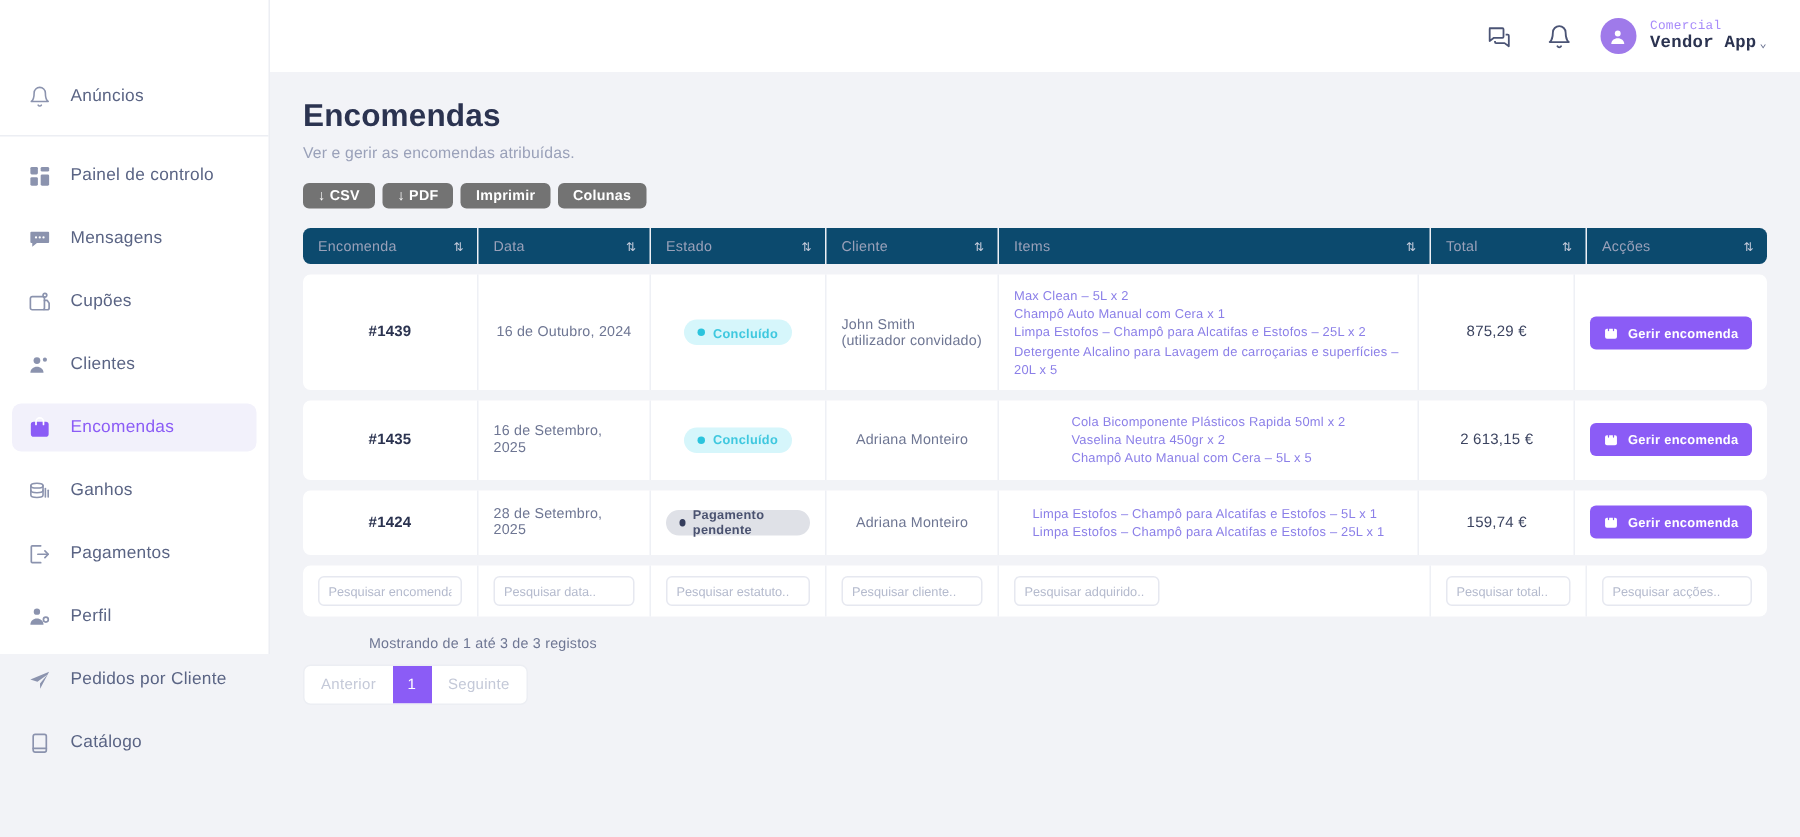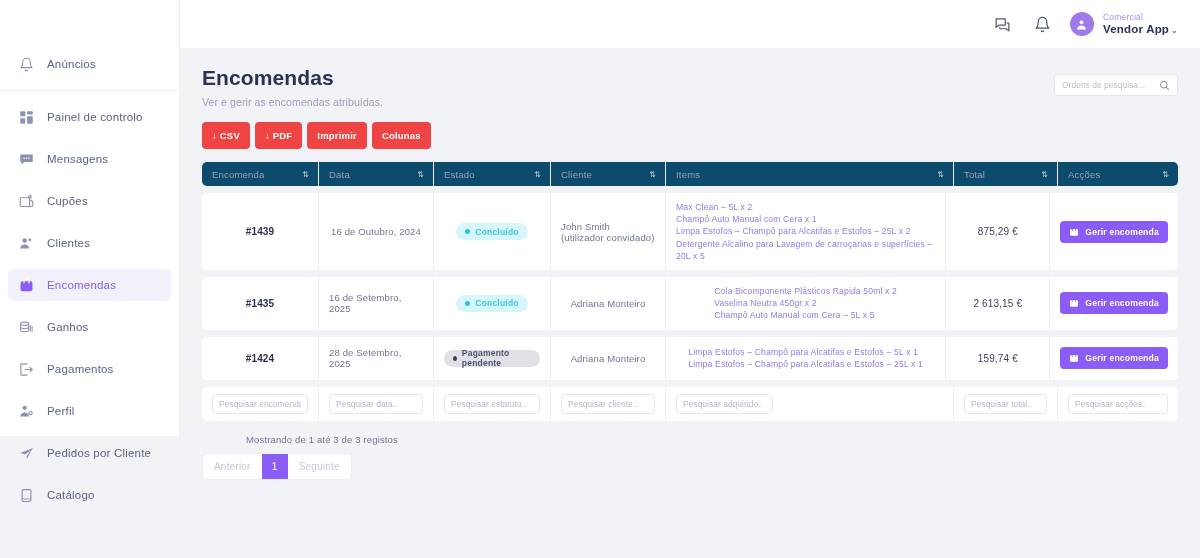--- a/index.html
+++ b/index.html
@@ -57,21 +57,21 @@
     width: 26px; height: 26px; margin-right: 14px;
     display: flex; align-items: center; justify-content: center;
     color: #4b5475; cursor: pointer;
   }
   .avatar {
     width: 24px; height: 24px; border-radius: 50%;
     background: #9f7aea;
     display: flex; align-items: center; justify-content: center;
     color: #fff; margin-right: 9px; flex: 0 0 24px;
   }
-  .user-meta { line-height: 1.25; cursor: pointer; }
+  .user-meta { line-height: 1.25; cursor: pointer; font-family: Liberation Mono, monospace; }
   .user-role { font-size: 8.5px; color: #a78bfa; letter-spacing: .2px; }
   .user-name { font-size: 11.5px; color: #2b3350; font-weight: bold; letter-spacing: .2px; }
   .caret { font-size: 8px; color: #6b7391; margin-left: 2px; }
 
   .content {
     flex: 1 1 auto; background: #f2f3f7;
     padding: 18px 22px 0 22px; overflow: hidden;
   }
 
   .page-head { display: flex; justify-content: space-between; align-items: flex-start; }
@@ -88,24 +88,24 @@
     border: 0; outline: 0; flex: 1 1 auto; width: 10px;
     font-size: 8.5px; color: #3c4460;
     font-family: "Liberation Sans", sans-serif;
     background: transparent;
   }
   .searchbox input::placeholder { color: #b9bfd2; }
   .searchbox .s-ico { color: #8b93ae; display: flex; }
 
   .toolbar { margin-top: 14px; display: flex; gap: 5px; }
   .tb-btn {
-    background: #ef4444; color: #ffffff;
+    background: #737373; color: #ffffff;
     font-size: 9.5px; font-weight: bold; letter-spacing: .2px;
     border: 0; border-radius: 4px;
-    height: 27px; padding: 0 10px;
+    height: 17px; padding: 0 10px;
     cursor: pointer;
     font-family: "Liberation Sans", sans-serif;
   }
 
   
   .table-wrap { margin-top: 13px; }
   .thead {
     display: flex; background: #0c4a6e;
     border-radius: 5px; height: 24px; align-items: center;
     font-size: 9.5px; color: #9aa1b9; letter-spacing: .2px;
@@ -356,29 +356,20 @@
         </div>
       </div>
     </header>
 
     <div class="content">
 
       <div class="page-head">
         <div>
           <div class="page-title">Encomendas</div>
           <div class="page-sub">Ver e gerir as encomendas atribuídas.</div>
-        </div>
-        <div class="searchbox">
-          <input placeholder="Ordens de pesquisa..." style="">
-          <span class="s-ico">
-            <svg width="11" height="11" viewBox="0 0 24 24" fill="none" stroke="currentColor" stroke-width="2.2" stroke-linecap="round">
-                <circle cx="10.5" cy="10.5" r="7"></circle>
-                <path d="M16 16l5 5"></path>
-              </svg>
-          </span>
         </div>
       </div>
 
       <div class="toolbar">
         <button class="tb-btn">↓ CSV</button>
         <button class="tb-btn">↓ PDF</button>
         <button class="tb-btn">Imprimir</button>
         <button class="tb-btn">Colunas</button>
       </div>
 

